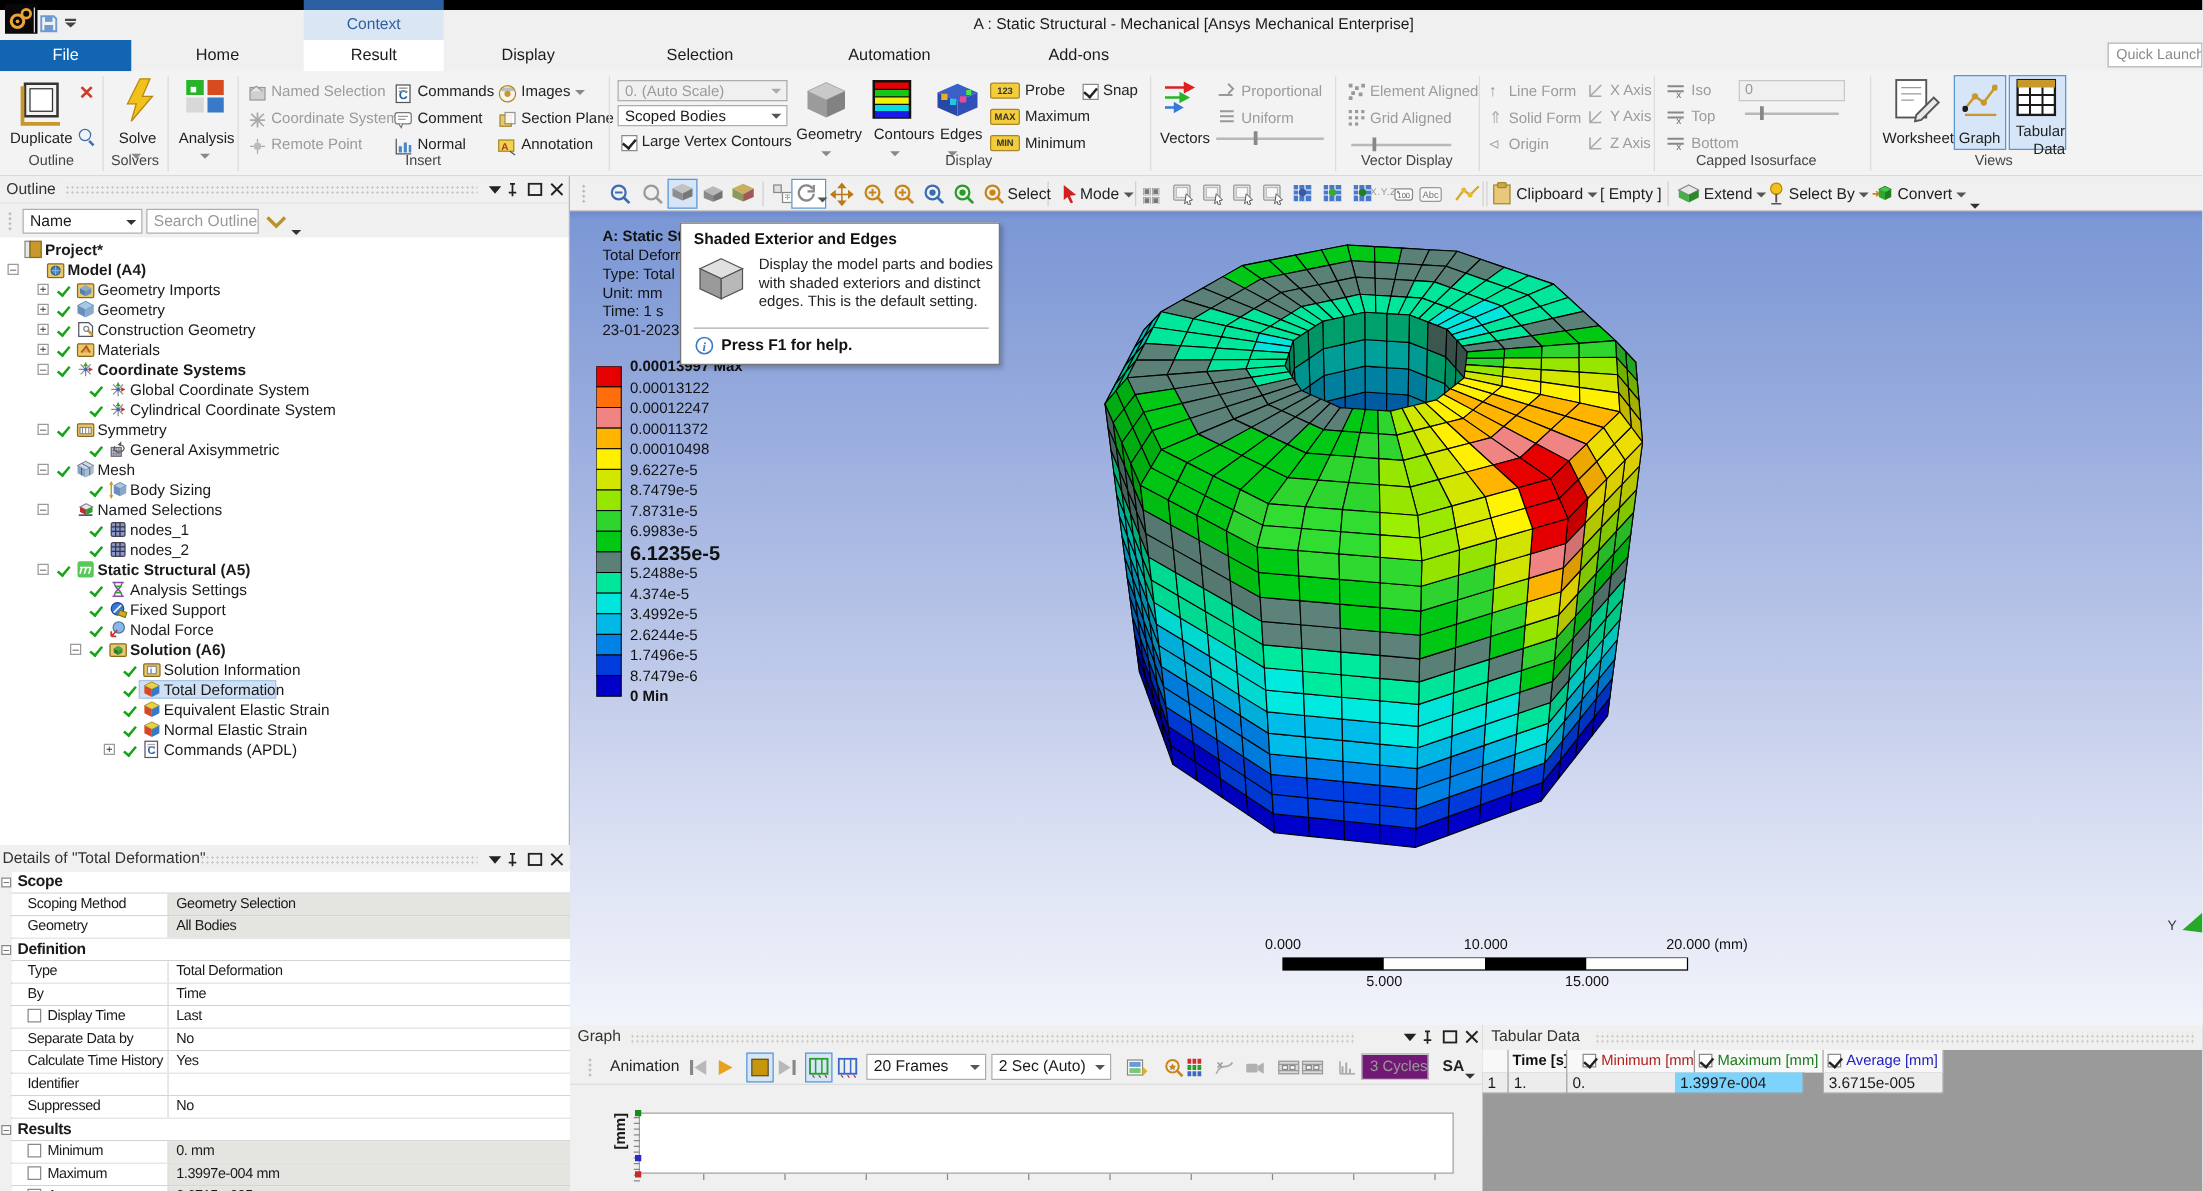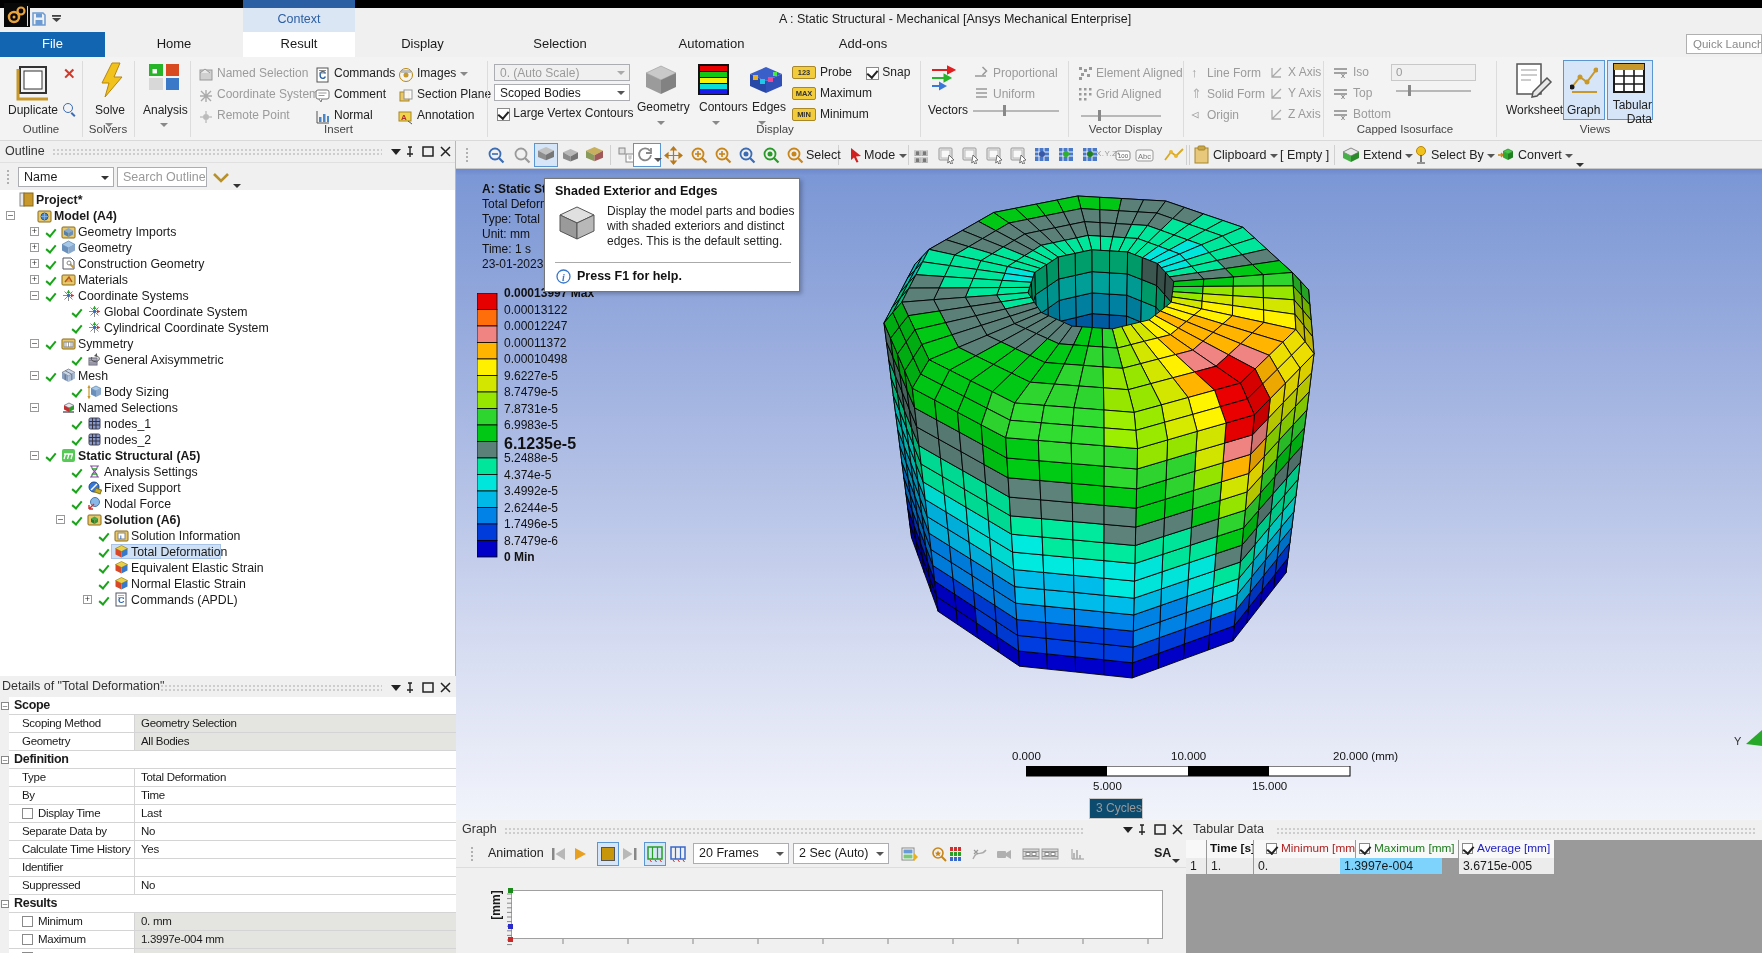--- a/index.html
+++ b/index.html
@@ -506,21 +506,21 @@
     </svg></div>
 <div class="treerow" style="left:78px;top:273px;font-weight:normal">Materials</div>
 <div class="exp" style="left:30px;top:291px">–</div>
 <div class="tick" style="left:47px;top:291px"></div>
 <div class="abs" style="left:61px;top:288px"><svg width="15" height="15">
       <path d="M7.5 2 v11 M2 7.5 h11 M3.5 3.5 l8 8 M11.5 3.5 l-8 8" stroke="#8a8a8a" stroke-width="1"></path>
       <path d="M7.5 2 l-2 3 h4 z" fill="#28a828"></path>
       <path d="M13 7.5 l-3-2 v4 z" fill="#d03030"></path>
       <circle cx="7.5" cy="7.5" r="1.4" fill="#3868b8"></circle>
     </svg></div>
-<div class="treerow" style="left:78px;top:289px;font-weight:normal">Coordinate Systems</div>
+<div class="treerow" style="left:78px;top:289px;font-weight:bold">Coordinate Systems</div>
 <div class="tick" style="left:73px;top:307px"></div>
 <div class="abs" style="left:87px;top:304px"><svg width="15" height="15">
       <path d="M7.5 2 v11 M2 7.5 h11 M3.5 3.5 l8 8 M11.5 3.5 l-8 8" stroke="#8a8a8a" stroke-width="1"></path>
       <path d="M7.5 2 l-2 3 h4 z" fill="#28a828"></path>
       <path d="M13 7.5 l-3-2 v4 z" fill="#d03030"></path>
       <circle cx="7.5" cy="7.5" r="1.4" fill="#3868b8"></circle>
     </svg></div>
 <div class="treerow" style="left:104px;top:305px;font-weight:normal">Global Coordinate System</div>
 <div class="tick" style="left:73px;top:323px"></div>
 <div class="abs" style="left:87px;top:320px"><svg width="15" height="15">
@@ -1612,21 +1612,21 @@
 <svg class="abs" style="left:1041px;top:847px" width="18" height="14">
     <rect x="1" y="2" width="16" height="10" fill="#d8d8d8" stroke="#999"></rect>
     <path d="M1 4.5h16M1 9.5h16" stroke="#999"></path>
     <rect x="4" y="5.5" width="4" height="3" fill="#fff" stroke="#888"></rect>
     <rect x="10" y="5.5" width="4" height="3" fill="#fff" stroke="#888"></rect>
   </svg>
 <svg class="abs" style="left:1070px;top:846px" width="16" height="16">
     <path d="M2 13 V3 M2 13 h12" stroke="#999"></path>
     <path d="M4 13 v-6 M7 13 v-9 M10 13 v-4" stroke="#aaa" stroke-width="1.6"></path>
   </svg>
-<div class="abs" style="left:1089px;top:798px;width:54px;height:21px;background:#0c4a6e;border:1px solid #c8c8c8;color:#9a9a9a;font-size:12px;line-height:19px;padding-left:6px">3 Cycles</div>
+<div class="abs" style="left:1089px;top:843px;width:54px;height:21px;background:#701a75;border:1px solid #c8c8c8;color:#9a9a9a;font-size:12px;line-height:19px;padding-left:6px">3 Cycles</div>
 <div class="abs" style="left:511px;top:890px;width:652px;height:49px;background:#fff;border:1px solid #a0a0a0"></div>
 <div class="abs" style="left:481px;top:898px;font-size:12px;font-weight:bold;transform:rotate(-90deg);transform-origin:center">[mm]</div>
 <svg class="abs" style="left:503px;top:888px" width="12" height="78">
     <line x1="4" y1="6.0" x2="9" y2="6.0" stroke="#888"></line>
     <line x1="4" y1="10.6" x2="9" y2="10.6" stroke="#888"></line>
     <line x1="4" y1="15.2" x2="9" y2="15.2" stroke="#888"></line>
     <line x1="4" y1="19.799999999999997" x2="9" y2="19.799999999999997" stroke="#888"></line>
     <line x1="4" y1="24.4" x2="9" y2="24.4" stroke="#888"></line>
     <line x1="4" y1="29.0" x2="9" y2="29.0" stroke="#888"></line>
     <line x1="4" y1="33.599999999999994" x2="9" y2="33.599999999999994" stroke="#888"></line>

